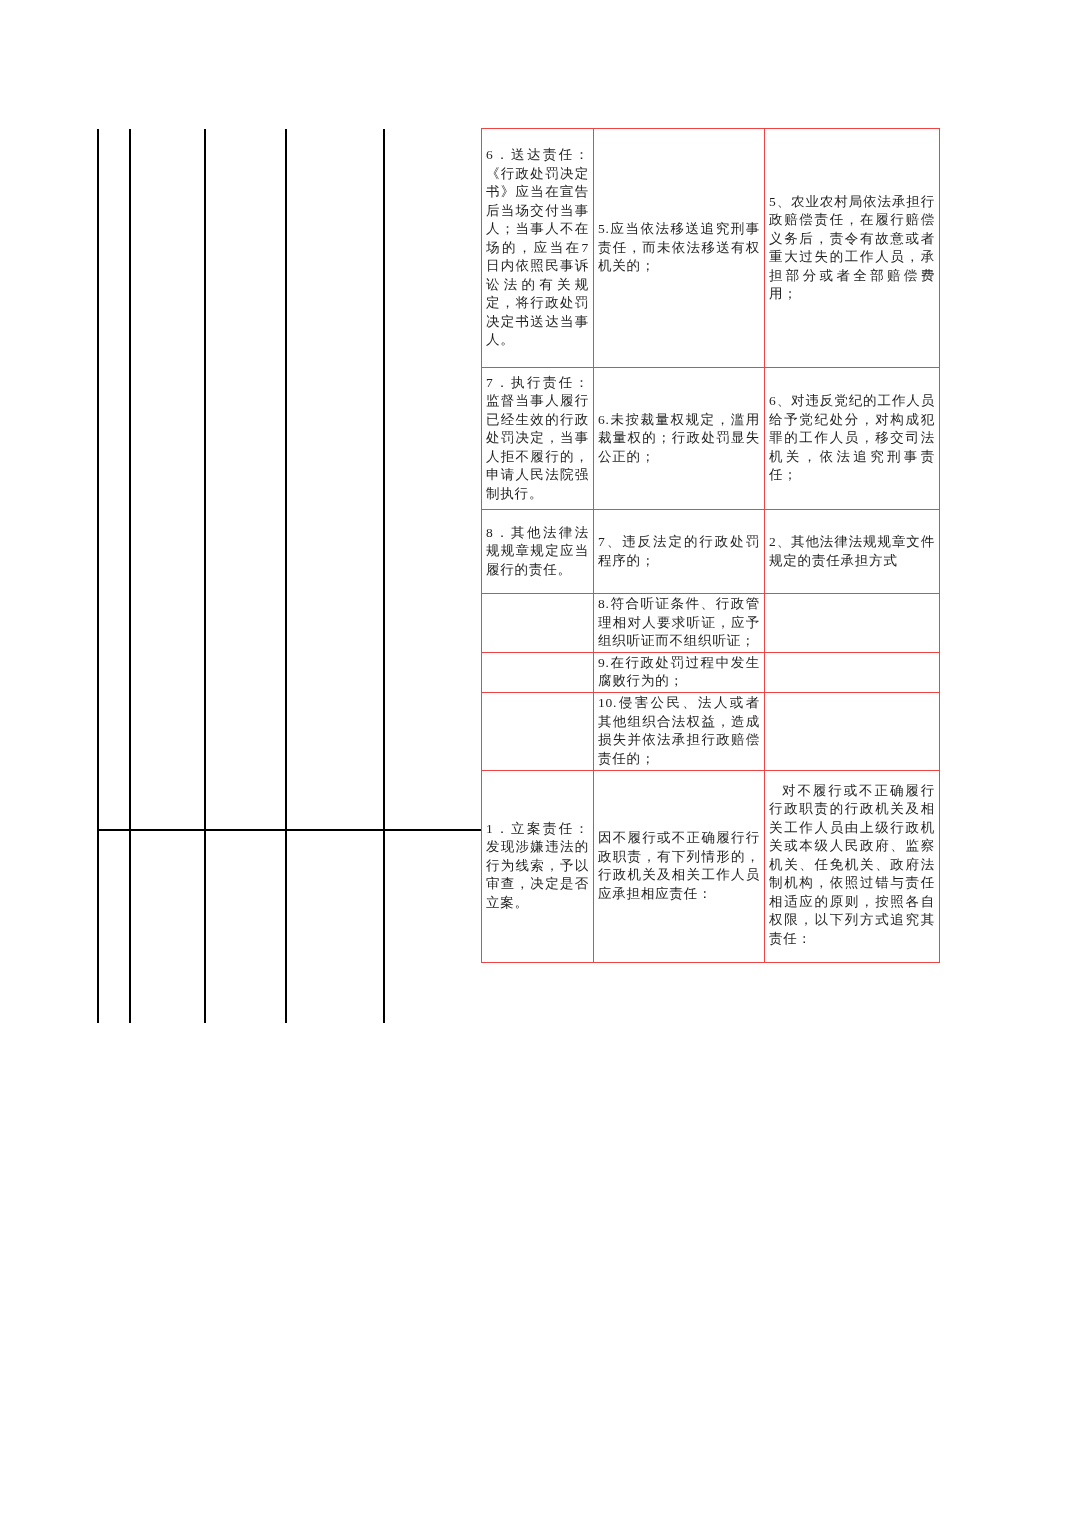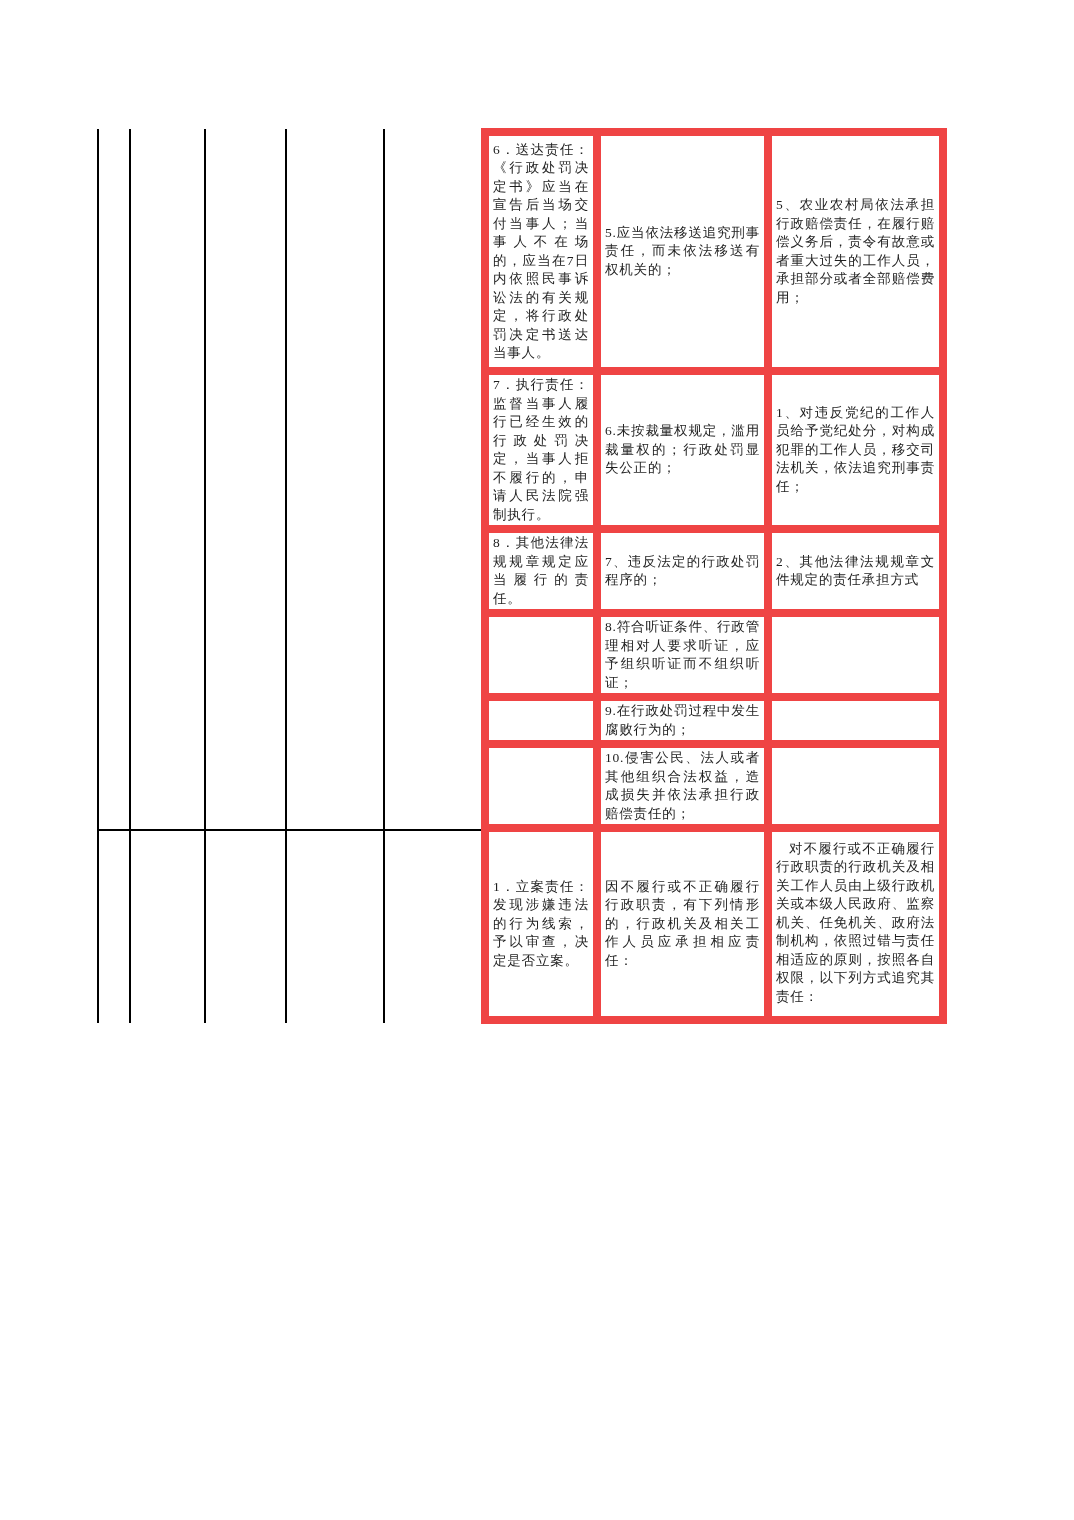--- a/index.html
+++ b/index.html
@@ -35,21 +35,21 @@
   }
   
   table.acct{
     position:absolute;
     left:481px;
     top:128px;
     border-collapse:collapse;
     table-layout:fixed;
   }
   table.acct td{
-    border:8px solid #ef4444;
+    border:1px solid #ef4444;
     vertical-align:middle;
     padding:1px 4px;
     font-size:13.5px;
     line-height:18.5px;
     letter-spacing:0.8px;
     color:#1f1f1f;
     text-align:justify;
     text-justify:inter-ideograph;
     word-break:break-all;
     overflow:hidden;
@@ -76,21 +76,21 @@
     </colgroup>
     <tbody>
       <tr style="height:239px">
         <td>6．送达责任：《行政处罚决定书》应当在宣告后当场交付当事人；当事人不在场的，应当在7日内依照民事诉讼法的有关规定，将行政处罚决定书送达当事人。</td>
         <td>5.应当依法移送追究刑事责任，而未依法移送有权机关的；</td>
         <td>5、农业农村局依法承担行政赔偿责任，在履行赔偿义务后，责令有故意或者重大过失的工作人员，承担部分或者全部赔偿费用；</td>
       </tr>
       <tr style="height:142px">
         <td>7．执行责任：监督当事人履行已经生效的行政处罚决定，当事人拒不履行的，申请人民法院强制执行。</td>
         <td>6.未按裁量权规定，滥用裁量权的；行政处罚显失公正的；</td>
-        <td>1、对违反党纪的工作人员给予党纪处分，对构成犯罪的工作人员，移交司法机关，依法追究刑事责任；</td>
+        <td>6、对违反党纪的工作人员给予党纪处分，对构成犯罪的工作人员，移交司法机关，依法追究刑事责任；</td>
       </tr>
       <tr style="height:84px">
         <td>8．其他法律法规规章规定应当履行的责任。</td>
         <td>7、违反法定的行政处罚程序的；</td>
         <td>2、其他法律法规规章文件规定的责任承担方式</td>
       </tr>
       <tr style="height:54px">
         <td></td>
         <td>8.符合听证条件、行政管理相对人要求听证，应予组织听证而不组织听证；</td>
         <td></td>

